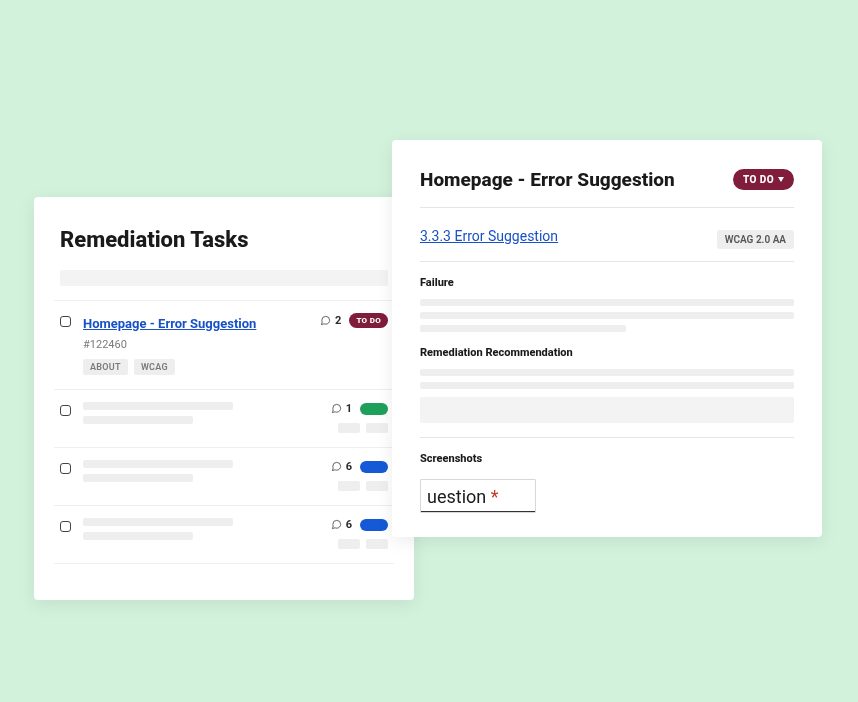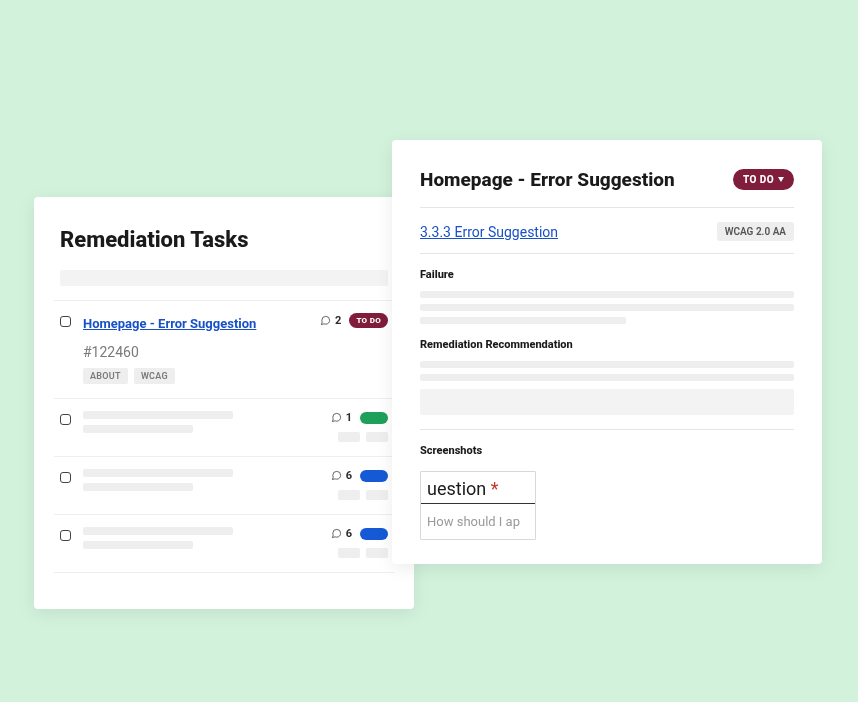--- a/index.html
+++ b/index.html
@@ -54,22 +54,22 @@
   }
   .task-main { flex: 1; min-width: 0; }
   .task-link {
     color: #1851c7;
     font-weight: 700;
     font-size: 13px;
     text-decoration: underline;
   }
   .task-id {
     color: #7a7a7a;
-    font-size: 14px;
-    margin-top: 12px;
+    font-size: 11px;
+    margin-top: 6px;
   }
   .task-tags {
     display: flex;
     gap: 6px;
     margin-top: 8px;
   }
   .tag-grey {
     background: #eee;
     color: #7a7a7a;
     font-size: 9px;
@@ -172,20 +172,21 @@
     font-size: 14px;
     text-decoration: underline;
   }
   .wcag-badge {
     background: #eee;
     color: #555;
     font-size: 10px;
     font-weight: 600;
     padding: 4px 8px;
     border-radius: 3px;
+    margin-top: 8px;
   }
   .section-h {
     font-size: 11px;
     font-weight: 800;
     margin: 14px 0 10px 0;
   }
   .para-ph {
     display: flex;
     flex-direction: column;
     gap: 6px;
@@ -366,15 +367,14 @@
   <div class="code-ph"></div>
 
   <hr class="divider" style="margin-top:14px;">
 
   <div class="section-h">Screenshots</div>
   <div class="screenshot-crop">
     <div class="sc-label">
       <span>uestion</span>
       <span class="req">*</span>
     </div>
-    <div class="sc-input">How should I ap</div>
   </div>
 </div>
 
 </body></html>

